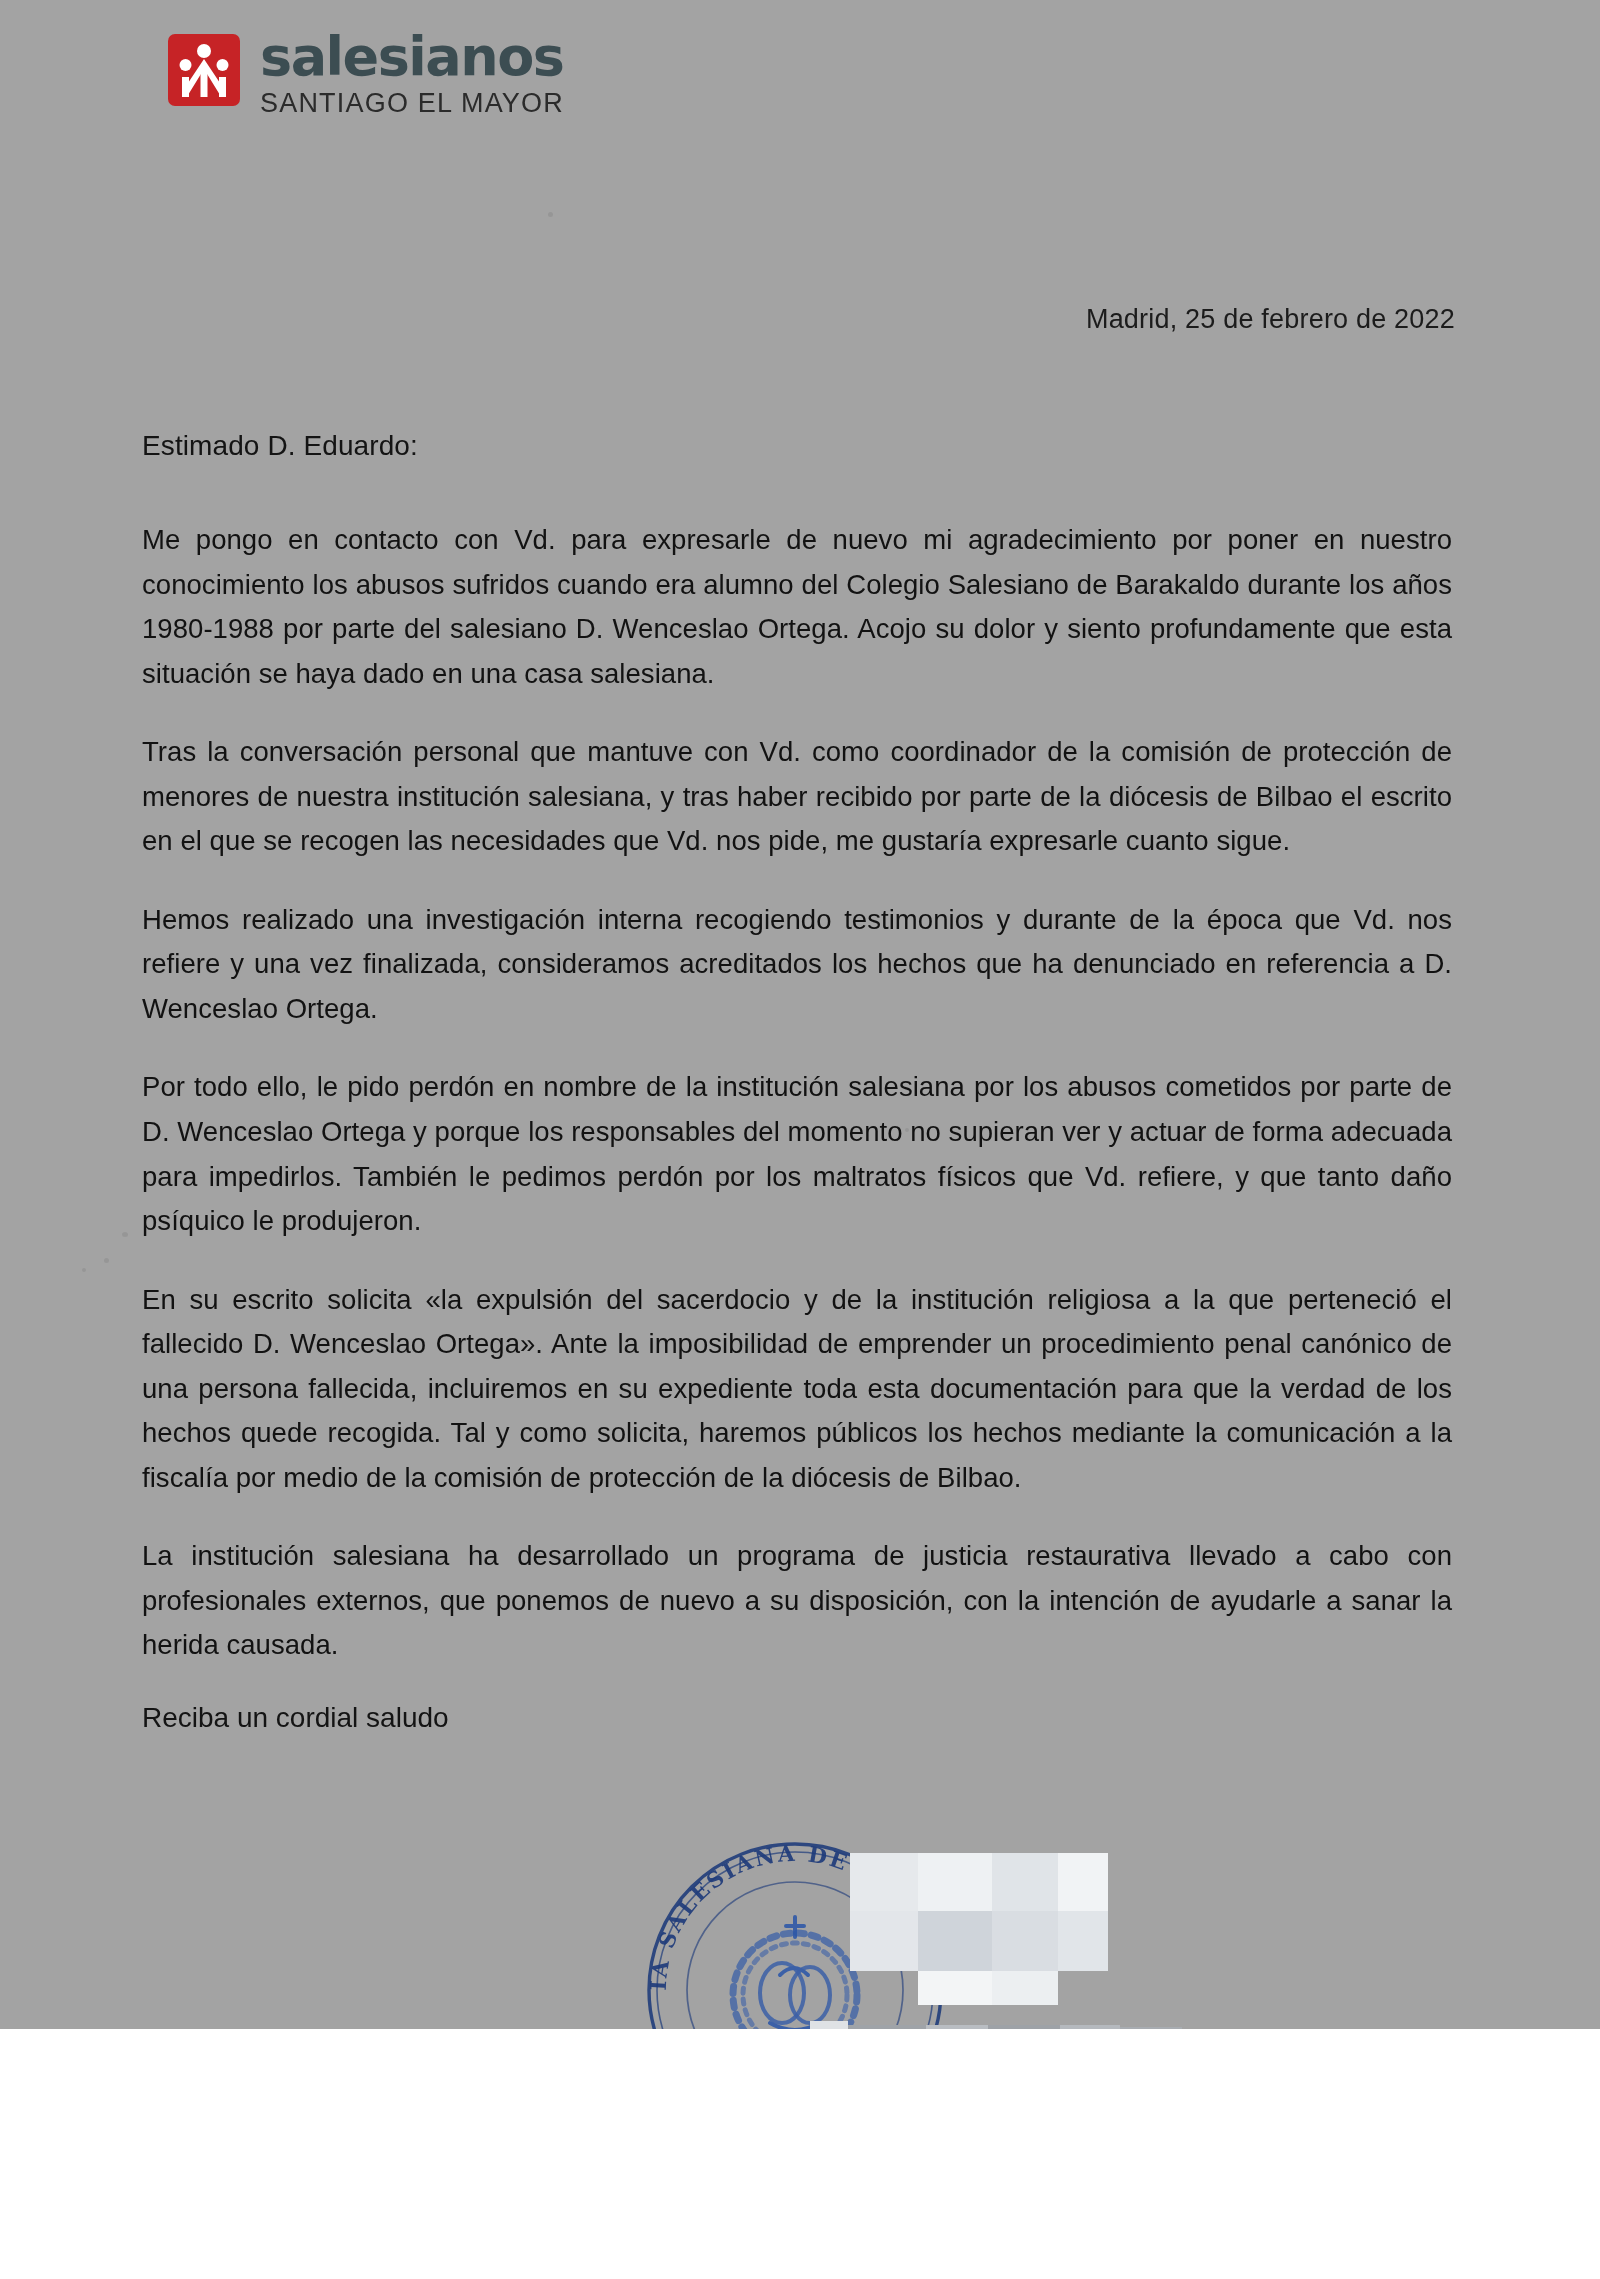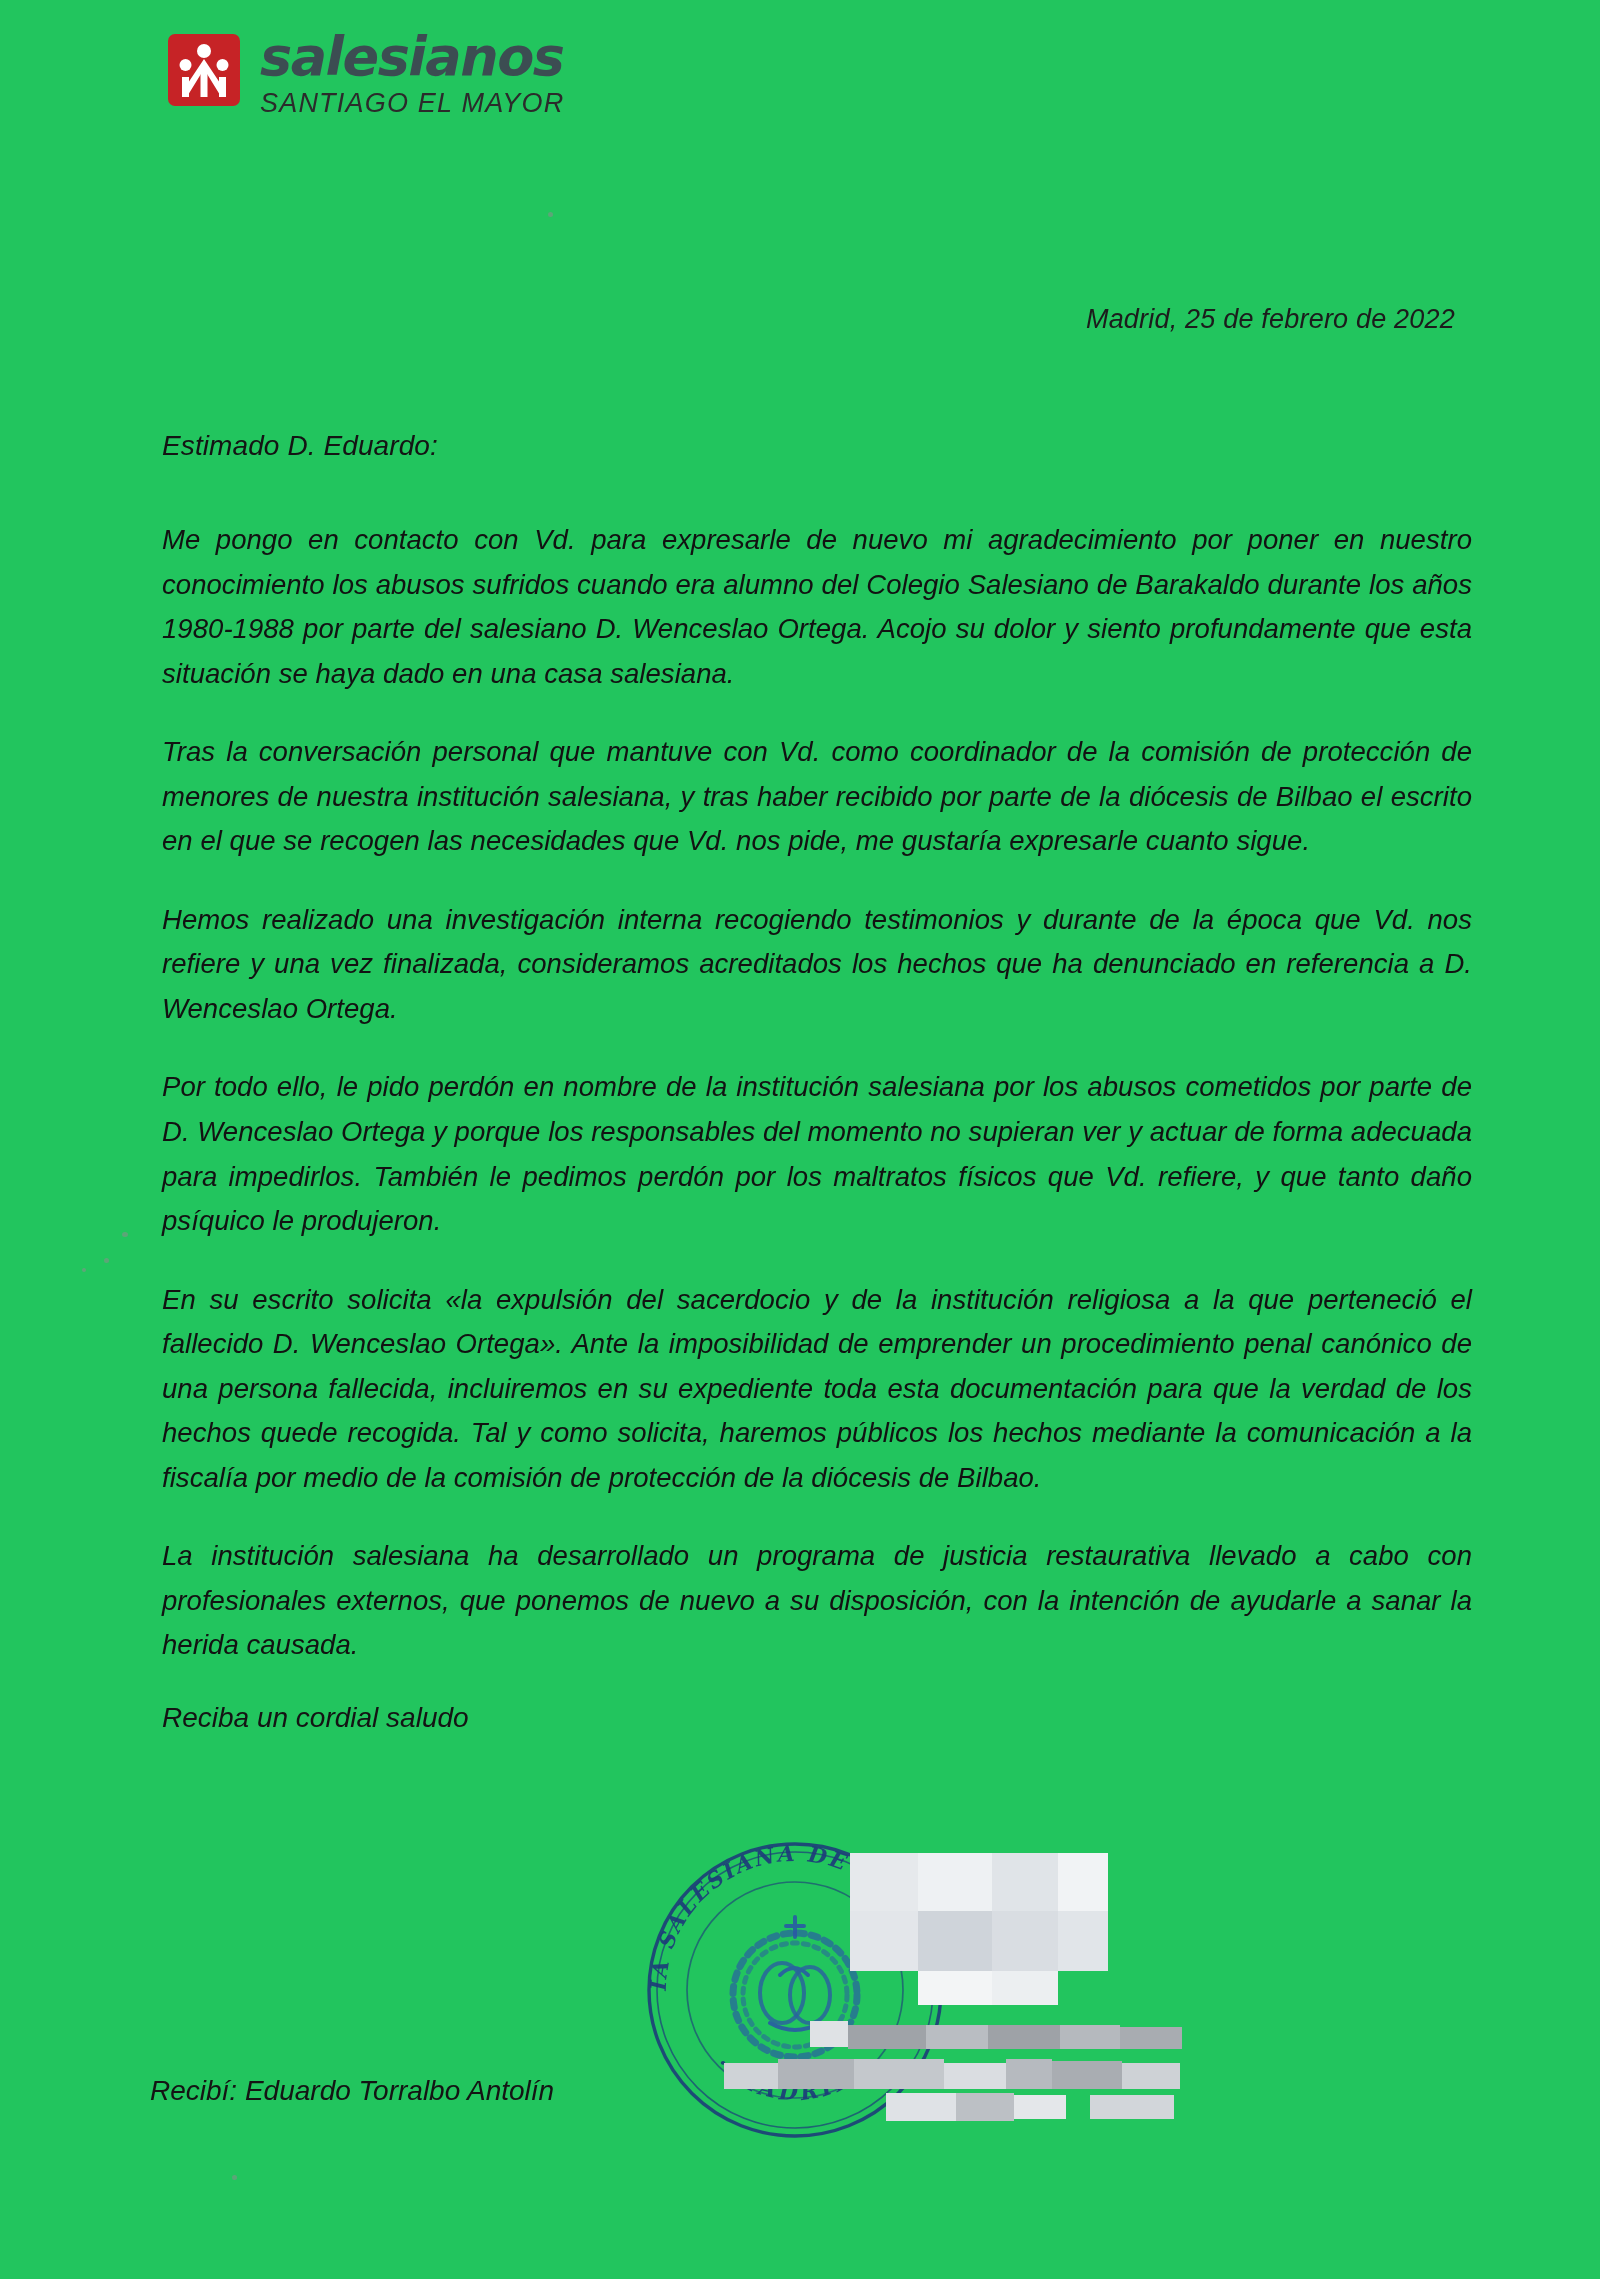--- a/index.html
+++ b/index.html
@@ -5,27 +5,26 @@
 <style>
   html, body {
     margin: 0;
     padding: 0;
     background: #ffffff;
   }
 
   .page {
     position: relative;
     width: 1600px;
-    height: 2279px;
-    background: #22c55e;
+    height: 2029px;
+    background: #a3a3a3;
     font-family: "Liberation Sans", "DejaVu Sans", sans-serif;
     color: #1a1a1a;
     overflow: hidden;
     box-sizing: border-box;
-    font-style: italic;
   }
 
   
   .letterhead {
     position: absolute;
     left: 168px;
     top: 30px;
     display: flex;
     align-items: flex-start;
     gap: 20px;
@@ -69,21 +68,21 @@
     font-size: 27px;
     color: #1c1c1c;
     letter-spacing: 0.2px;
     white-space: nowrap;
     text-align: right;
   }
 
   
   .letter-body {
     position: absolute;
-    left: 162px;
+    left: 142px;
     top: 430px;
     width: 1310px;
   }
 
   .salutation {
     font-size: 28px;
     color: #141414;
     margin: 0 0 56px 0;
     letter-spacing: 0.1px;
   }

